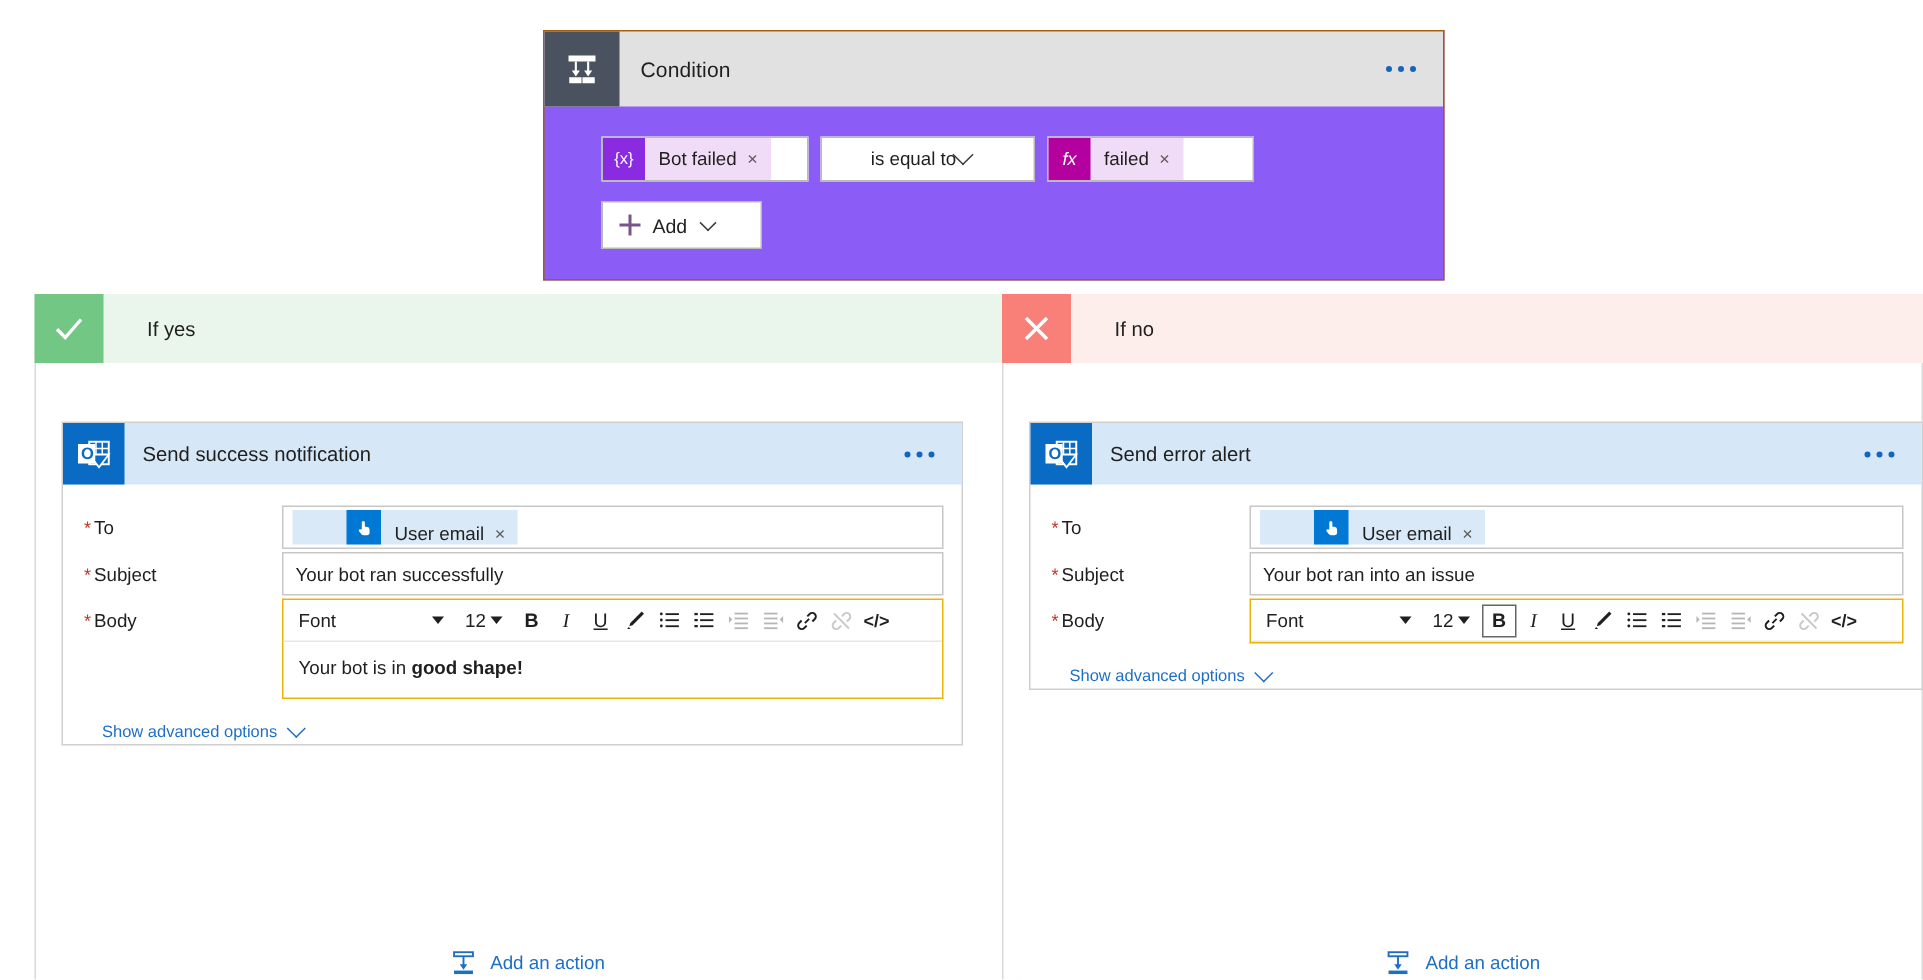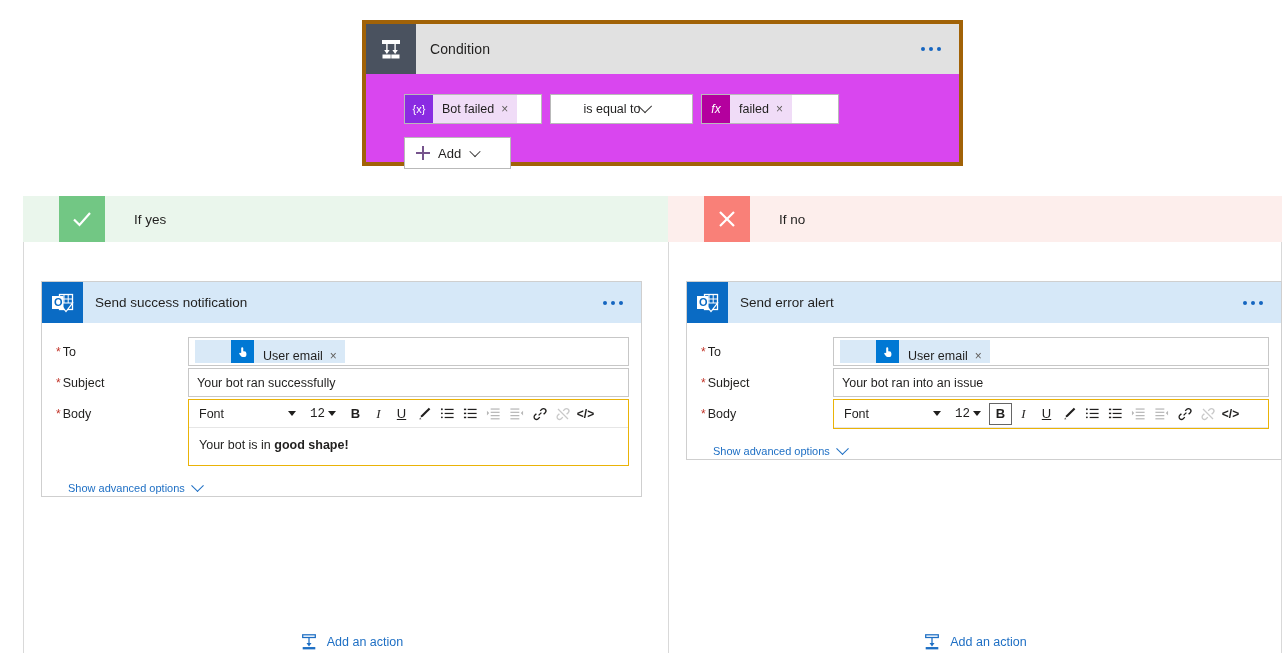--- a/index.html
+++ b/index.html
@@ -9,23 +9,23 @@
     background: #ffffff;
     font-family: "Liberation Sans", sans-serif;
     color: #323130;
     overflow: hidden;
   }
   .canvas { position: relative; width: 1282px; height: 653px; }
 
   
   .condition-card {
     position: absolute; left: 362px; top: 20px;
-    width: 601px; height: 146px;
-    background: #d946ef;
-    border: 4px solid #a16207;
+    width: 601px; height: 167px;
+    background: #8b5cf6;
+    border: 1px solid #a16207;
   }
   .cond-header {
     display: flex; align-items: center;
     height: 50px; background: #e1e1e1;
   }
   .cond-icon {
     width: 50px; height: 50px; flex: 0 0 50px;
     background: #4a525f;
     display: flex; align-items: center; justify-content: center;
   }
@@ -79,21 +79,21 @@
   .plus:before { left: 6px; top: 0; width: 1.6px; height: 14px; }
   .plus:after { top: 6px; left: 0; height: 1.6px; width: 14px; }
   .add-chev { width: 8px; height: 8px; border-right: 1.3px solid #3b3a39; border-bottom: 1.3px solid #3b3a39;
               transform: rotate(45deg) translate(-1px,-1px); margin-left: 2px; }
 
   
   .branch { position: absolute; top: 196px; }
   .branch.yes { left: 23px; width: 657px; }
   .branch.no  { left: 668px; width: 614px; }
 
-  .branch-head { display: flex; align-items: center; height: 46px; padding-left: 36px; }
+  .branch-head { display: flex; align-items: center; height: 46px; }
   .branch.yes .branch-head { background: #eaf6ec; }
   .branch.no  .branch-head { background: #fdeeec; }
   .branch-badge {
     width: 46px; height: 46px; flex: 0 0 46px;
     display: flex; align-items: center; justify-content: center;
   }
   .branch.yes .branch-badge { background: #72c784; }
   .branch.no  .branch-badge { background: #f98078; }
   .branch-title { font-size: 13.5px; color: #201f1e; padding-left: 29px; }
 
@@ -146,21 +146,21 @@
     display: flex; align-items: center; height: 28px;
     border-bottom: 1px solid #e6e6e6; padding: 0 4px; gap: 0;
   }
   .font-sel {
     display: inline-flex; align-items: center; justify-content: space-between;
     width: 108px; height: 22px; font-size: 12.5px; color: #201f1e;
     padding: 0 5px 0 6px; margin-right: 4px;
   }
   .size-sel {
     display: inline-flex; align-items: center; gap: 3px;
-    height: 22px; font-size: 12.5px; color: #201f1e; padding: 0 5px; margin-right: 3px; font-family: Liberation Mono, monospace;
+    height: 22px; font-size: 12.5px; color: #201f1e; padding: 0 5px; margin-right: 3px;
   }
   .caret-dn { width: 0; height: 0; border-left: 4.5px solid transparent; border-right: 4.5px solid transparent;
               border-top: 5.5px solid #201f1e; }
   .tb-btn {
     width: 23px; height: 22px; display: inline-flex; align-items: center; justify-content: center;
     font-size: 13px; color: #201f1e; cursor: pointer; flex: 0 0 23px;
   }
   .tb-btn.boxed { border: 1px solid #666; }
   .tb-btn.dim { color: #b7b7b7; }
   .rte-area { min-height: 37px; padding: 10px 10px 0 10px; font-size: 12.5px; color: #201f1e; }

